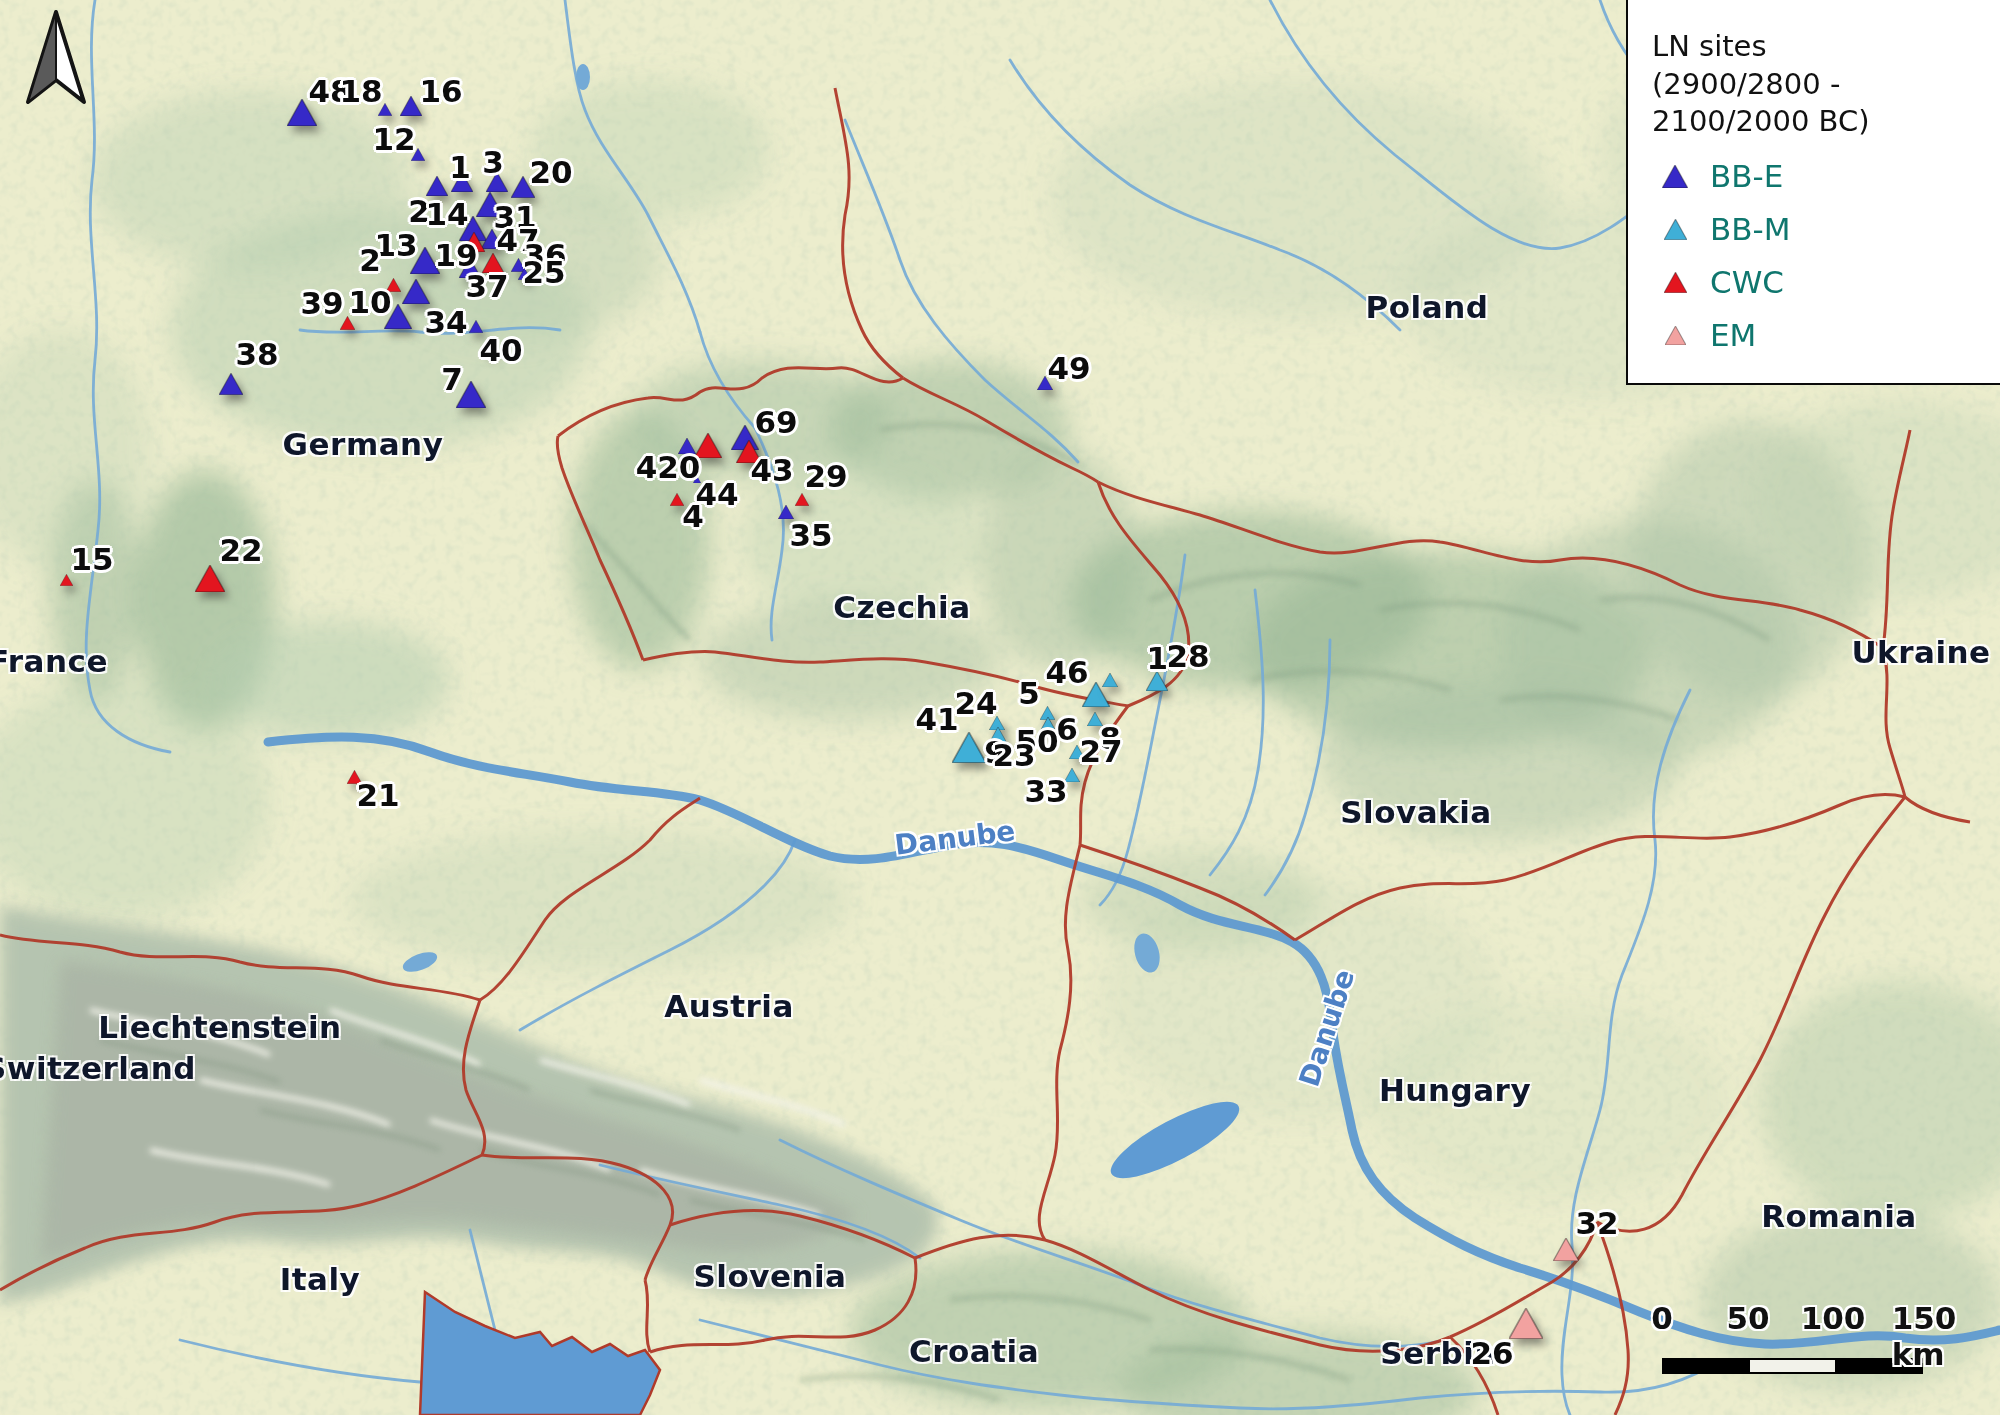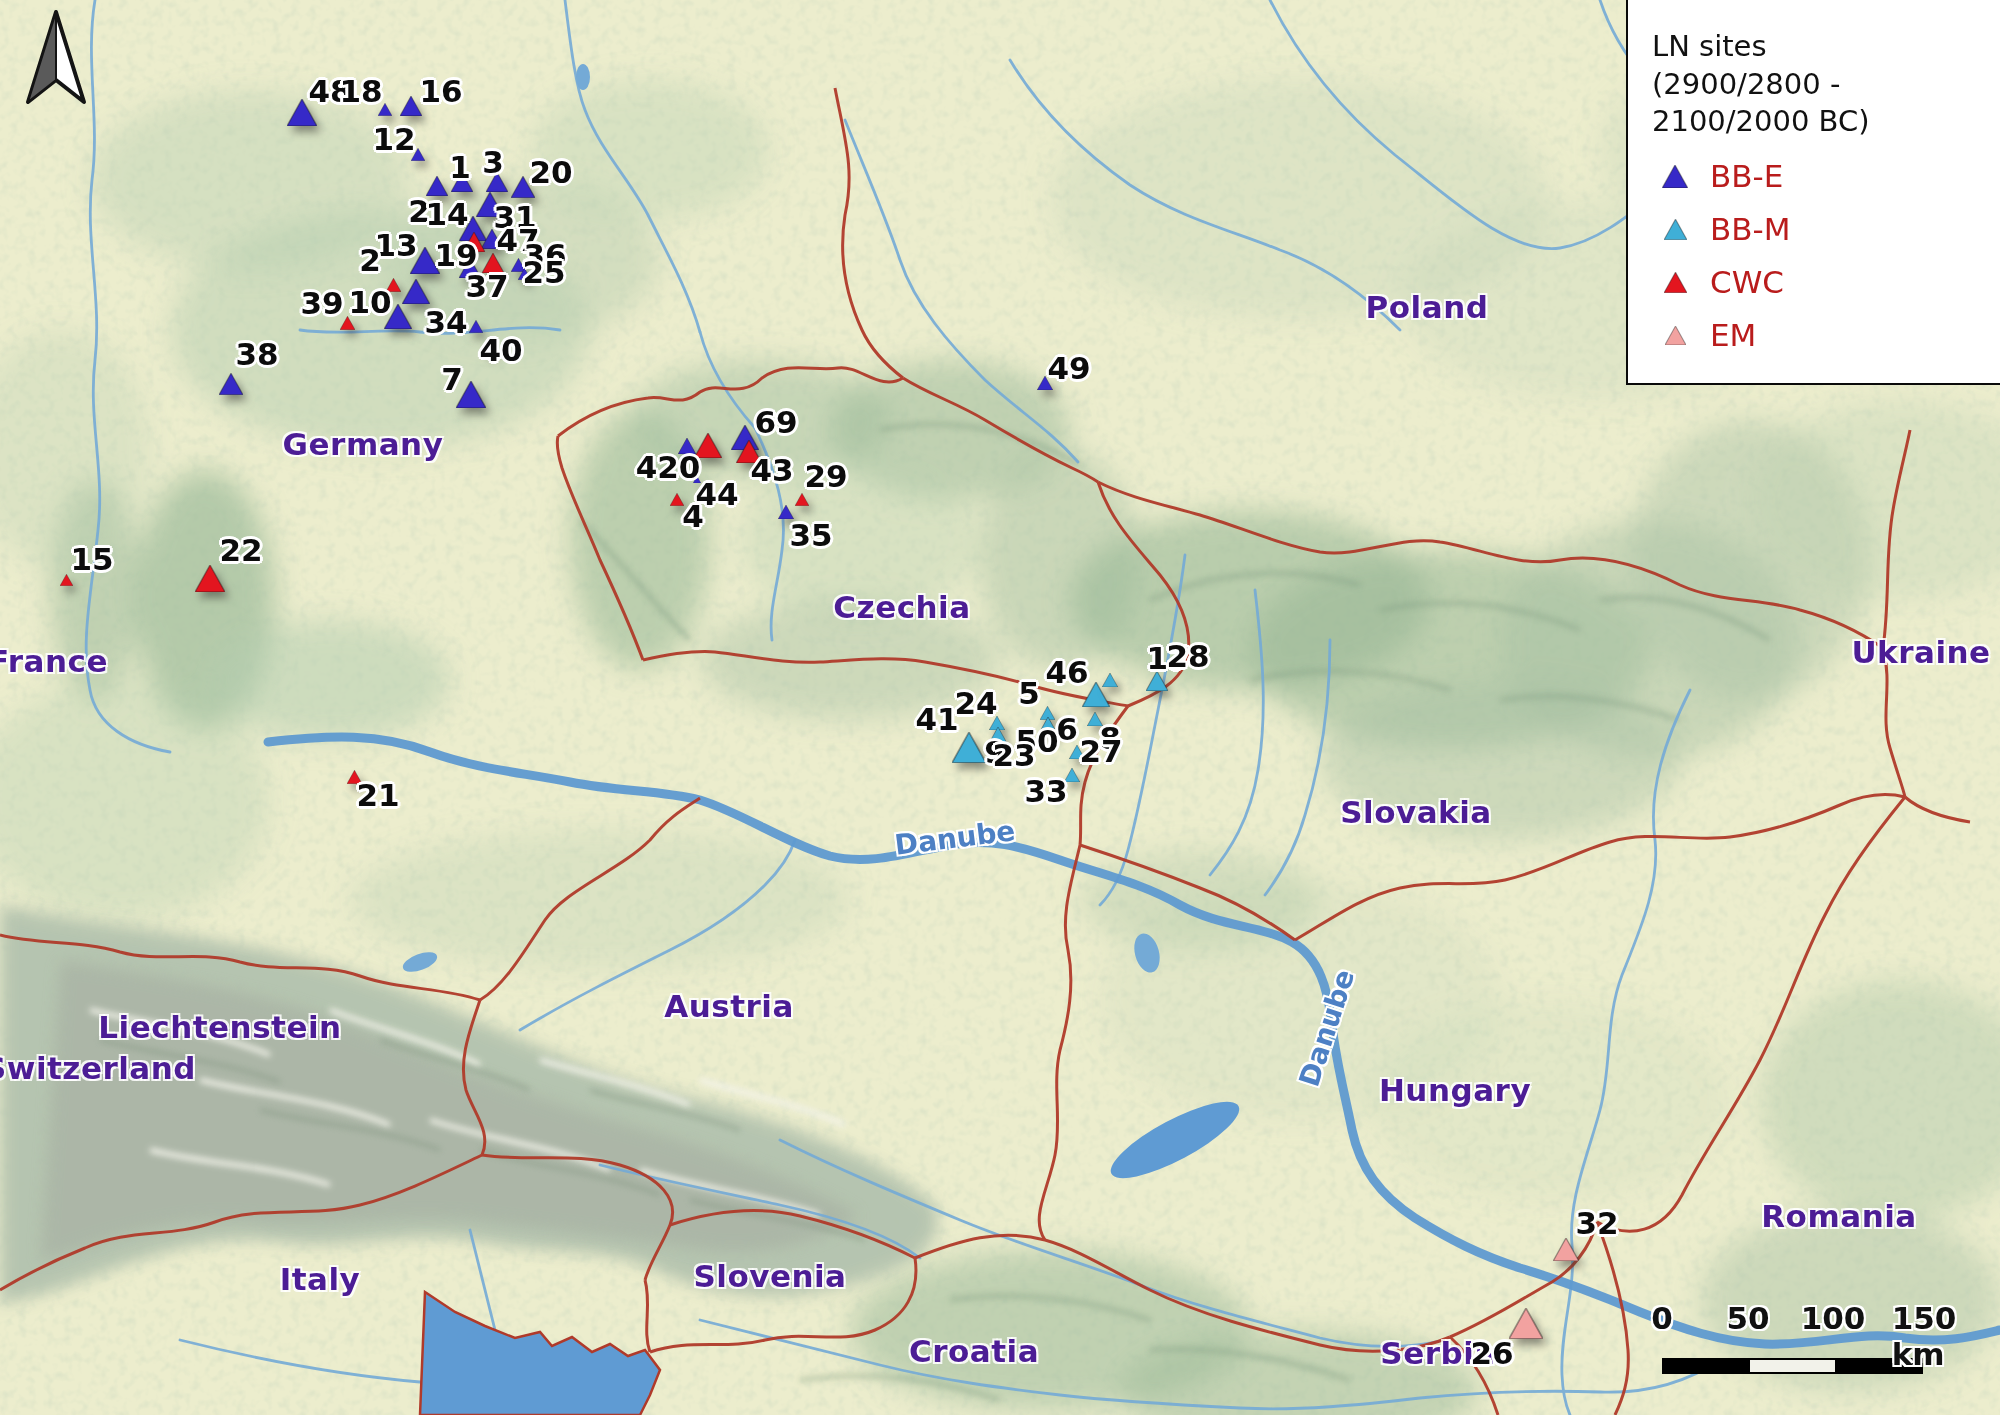--- a/index.html
+++ b/index.html
@@ -5,30 +5,30 @@
   html,body{margin:0;padding:0;}
   body{width:2000px;height:1415px;overflow:hidden;font-family:"DejaVu Sans","Liberation Sans",sans-serif;}
   #map{position:relative;width:2000px;height:1415px;background:#ecedcd;overflow:hidden;}
   #terrain{position:absolute;left:0;top:0;z-index:1;}
   .layer{position:absolute;left:0;top:0;width:100%;height:100%;z-index:5;}
   #labels-layer{z-index:6;}
   #countries-layer{z-index:4;}
   .marker{position:absolute;filter:drop-shadow(4px 6px 4px rgba(60,60,55,.55));}
   .site-label{position:absolute;transform:translate(-50%,-50%);font-size:31px;font-weight:bold;color:#0c0c0c;white-space:nowrap;
     text-shadow:-2px -2px 0 #fff,2px -2px 0 #fff,-2px 2px 0 #fff,2px 2px 0 #fff,0 -3px 0 #fff,0 3px 0 #fff,-3px 0 0 #fff,3px 0 0 #fff;}
-  .country-label{position:absolute;transform:translate(-50%,-50%);font-size:31px;font-weight:bold;color:#4c1d95;white-space:nowrap;letter-spacing:.5px;
+  .country-label{position:absolute;transform:translate(-50%,-50%);font-size:31px;font-weight:bold;color:#0f172a;white-space:nowrap;letter-spacing:.5px;
     text-shadow:-2px -2px 0 rgba(255,255,255,.85),2px -2px 0 rgba(255,255,255,.85),-2px 2px 0 rgba(255,255,255,.85),2px 2px 0 rgba(255,255,255,.85);}
   .river-label{position:absolute;transform:translate(-50%,-50%) rotate(var(--rot));font-size:28px;font-weight:600;color:#4d80c4;white-space:nowrap;
     text-shadow:-2px -2px 0 #fff,2px -2px 0 #fff,-2px 2px 0 #fff,2px 2px 0 #fff;}
   #legend{position:absolute;right:0;top:0;z-index:10;width:374px;background:#fff;border:2px solid #0a0a0a;border-top:none;border-right:none;
     padding:28px 18px 30px 24px;box-sizing:border-box;}
   #legend .title{font-size:29px;color:#111;line-height:1.3;}
   .legend-item{display:flex;align-items:center;margin-top:17px;}
   .legend-item .tri{width:46px;display:flex;justify-content:center;}
-  .legend-item .lab{font-size:31px;color:#b91c1c;margin-left:12px;}
+  .legend-item .lab{font-size:31px;color:#0f766e;margin-left:12px;}
   #scalebar{position:absolute;left:1662px;top:1300px;z-index:10;width:290px;}
   #scalebar .nums{position:relative;height:44px;font-size:31px;font-weight:600;color:#111;
     text-shadow:-2px -2px 0 #fff,2px -2px 0 #fff,-2px 2px 0 #fff,2px 2px 0 #fff;}
   #scalebar .nums span{position:absolute;transform:translateX(-50%);}
   #scalebar .bar{margin-top:14px;width:257px;height:12px;border:2px solid #000;
     background:linear-gradient(to right,#000 0 33.4%,#f2f2ea 33.4% 66.7%,#000 66.7% 100%);}
   #north{position:absolute;left:18px;top:8px;z-index:10;}
 </style>
 </head>
 <body>

